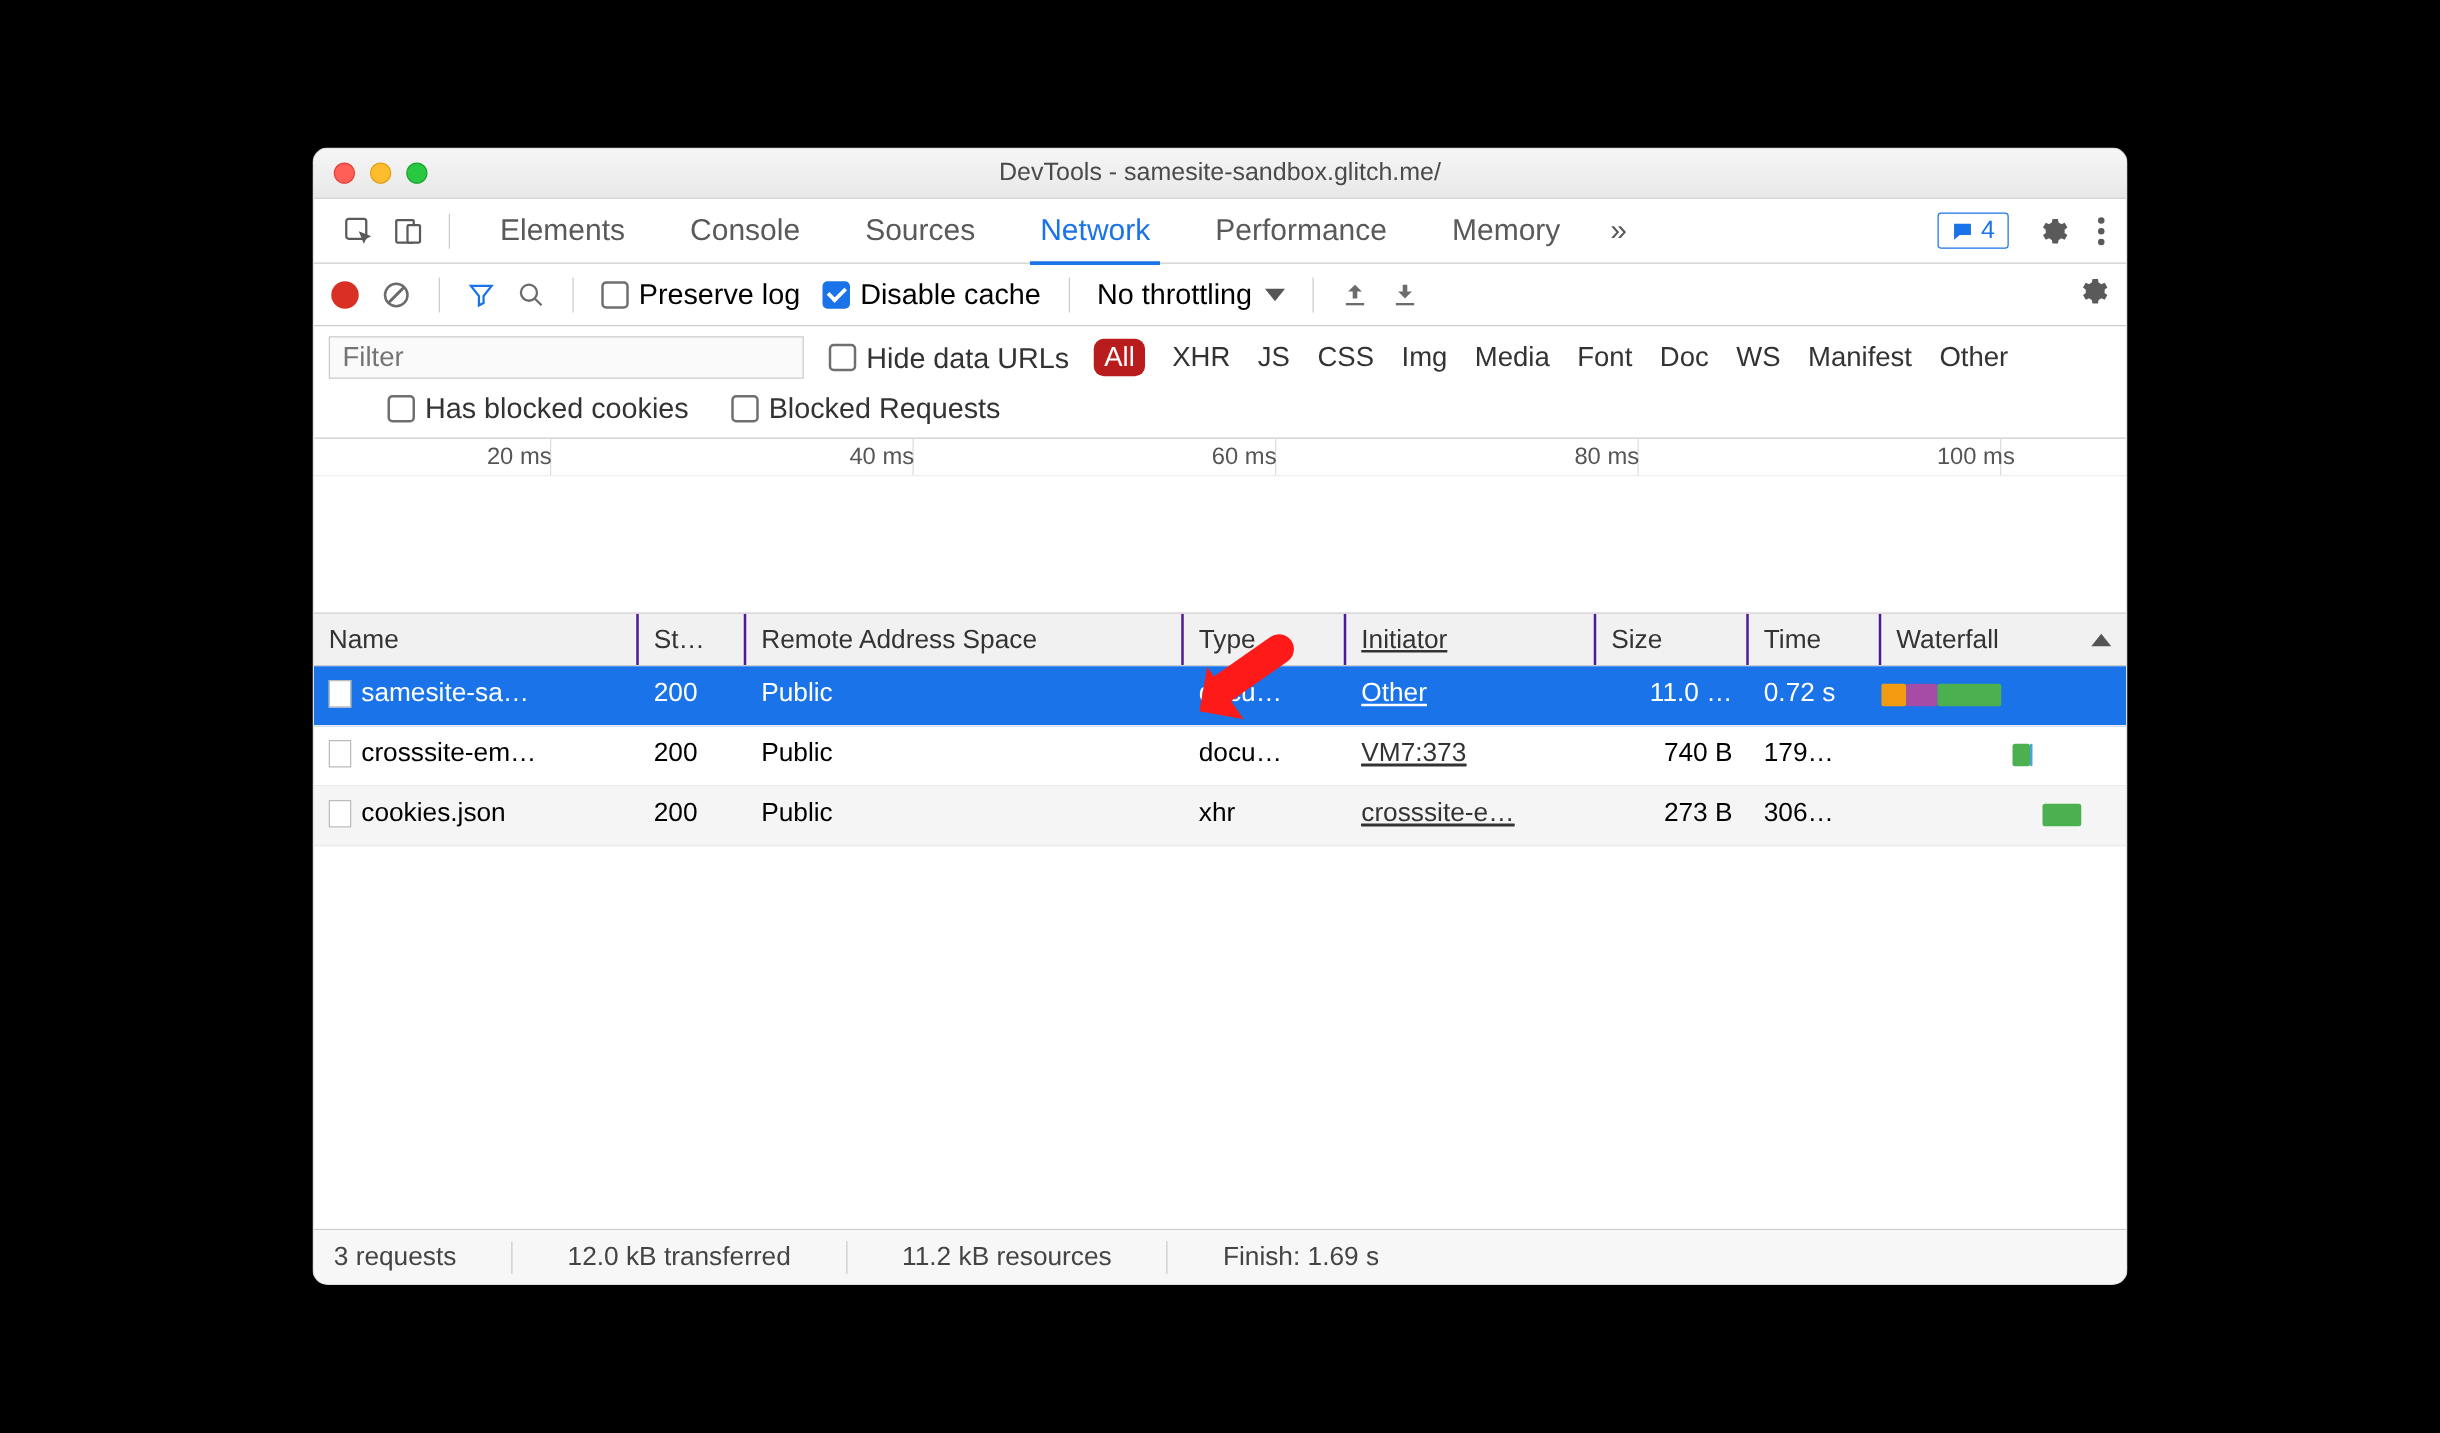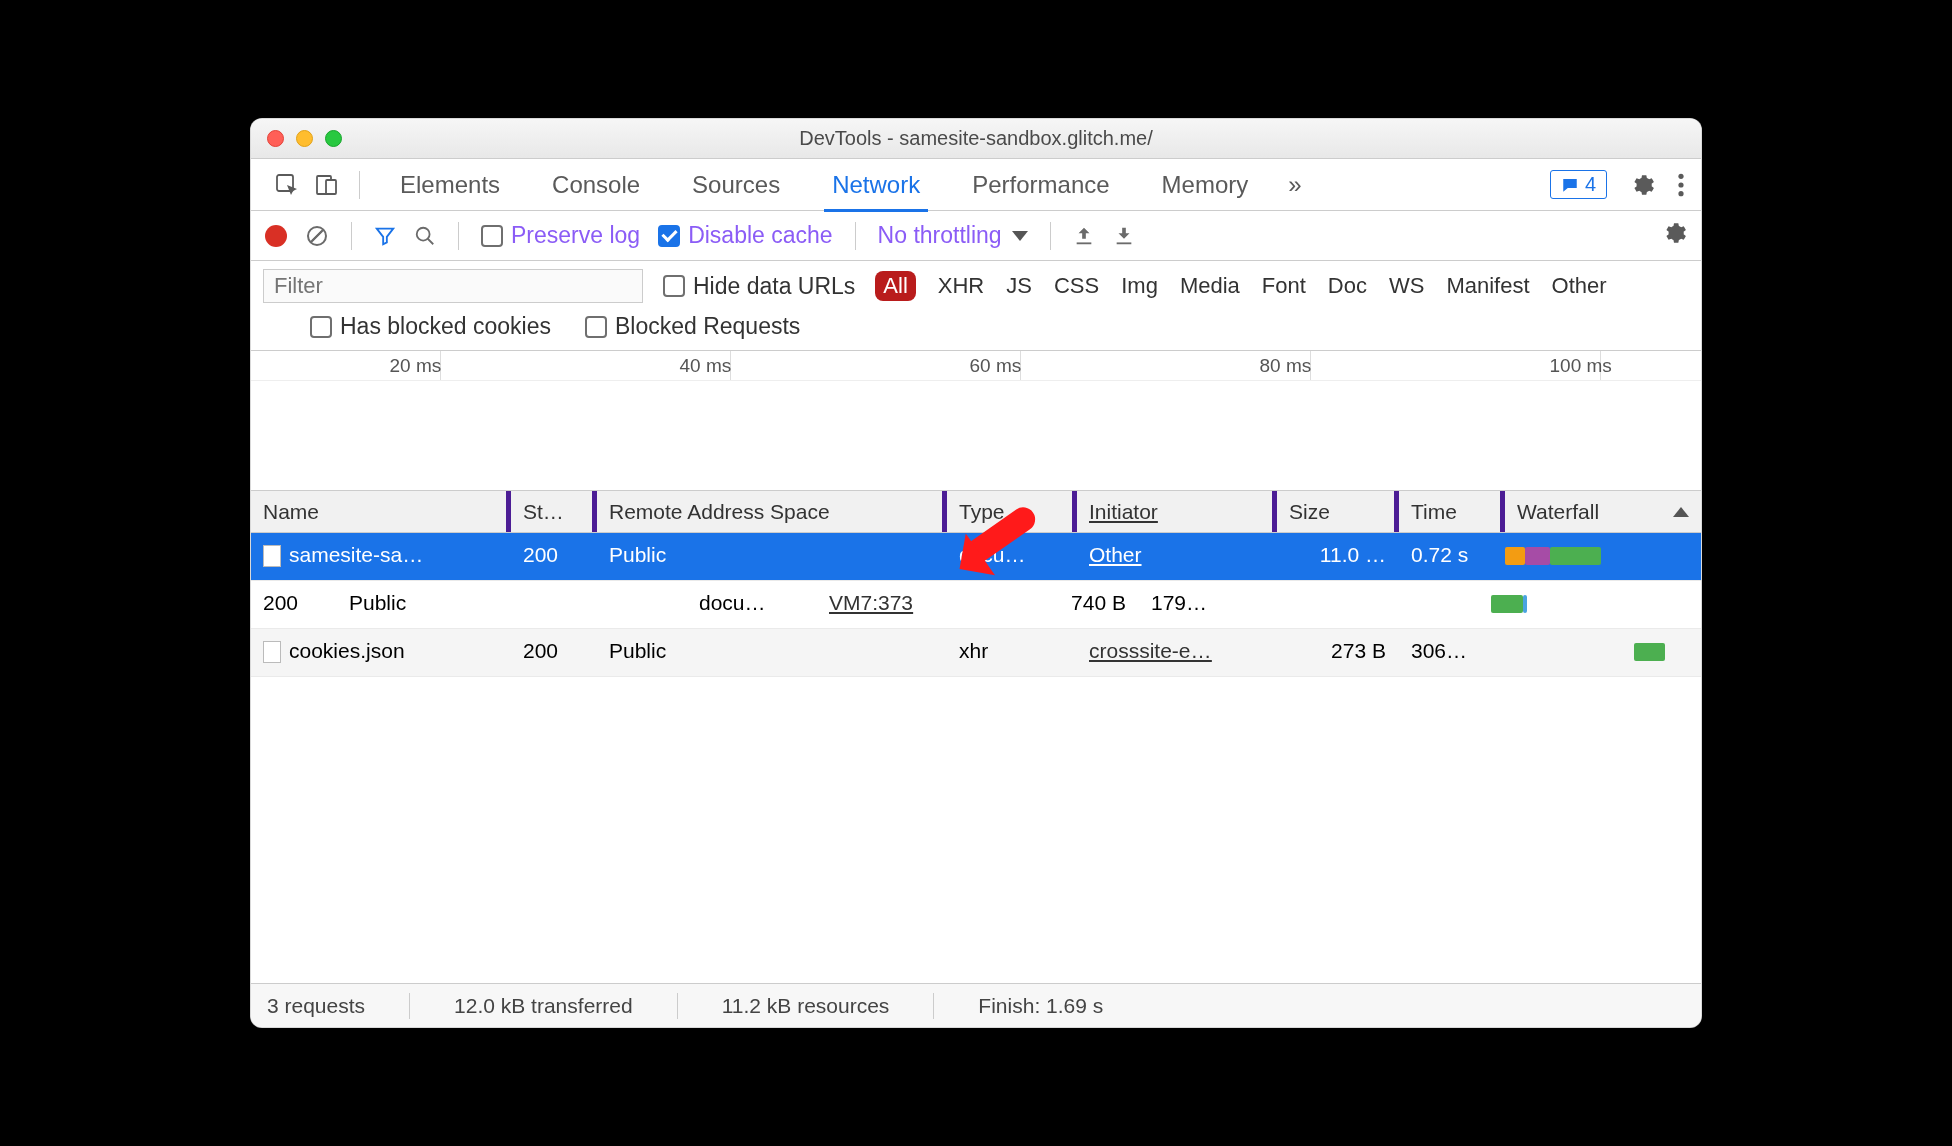--- a/index.html
+++ b/index.html
@@ -85,21 +85,21 @@
     color:#1a73e8; font-size:20px; padding:2px 10px;
     display:flex; align-items:center; gap:6px;
   }
   .gear, .kebab, .chev { display:inline-flex; }
   
   .net-toolbar {
     height:50px;
     border-bottom:1px solid #ccc;
     display:flex; align-items:center;
     padding:0 14px; gap:18px;
-    color:#8b5cf6;
+    color:#000000;
   }
   .record-dot { width:22px; height:22px; background:#d93025; border-radius:50%; }
   .vsep { width:1px; height:28px; background:#ccc; margin:0 4px;}
   .cbwrap{ display:flex; align-items:center; gap:8px; font-size:23px;}
   .cb {
     width:22px;height:22px;border:2px solid #6f6f6f;border-radius:4px;
     display:inline-flex;align-items:center;justify-content:center;background:#fff;
   }
   .cb.checked{ background:#1a73e8; border-color:#1a73e8; }
   .cb.checked::after{ content:""; width:6px;height:11px; border:solid #fff; border-width:0 3px 3px 0; transform:rotate(45deg); margin-bottom:3px;}
@@ -138,21 +138,21 @@
   .overview .ticklabel{
     position:absolute; top:4px; font-size:19px; color:#555;
   }
   
   .tablewrap { flex:1; display:flex; flex-direction:column; overflow:hidden; position:relative;}
   .thead {
     display:flex; height:42px; border-bottom:1px solid #ccc;
     background:#f1f1f1;
   }
   .th {
-    border-right:5px solid #4c1d95; padding:8px 12px; font-size:21px; color:#333;
+    border-right:2px solid #4c1d95; padding:8px 12px; font-size:21px; color:#333;
     display:flex; align-items:center; overflow:hidden; white-space:nowrap; text-overflow:ellipsis;
     cursor:pointer; position:relative;
   }
   .th:last-child{border-right:none;}
   .th.sort .sort-ind { margin-left:auto; border-left:8px solid transparent;border-right:8px solid transparent;border-bottom:10px solid #555;}
   .col-name{width:260px;}
   .col-status{width:86px;}
   .col-ras{width:350px;}
   .col-type{width:130px;}
   .col-init{width:200px;text-decoration:underline;}
@@ -386,20 +386,21 @@
             <div class="td col-init initiator">Other</div>
             <div class="td col-size size">11.0 …</div>
             <div class="td col-time time">0.72 s</div>
             <div class="td col-wf wfcell">
               <div class="bar" style="left: 0%; width: 10%; background: rgb(243, 156, 18);"></div>
               <div class="bar" style="left: 10%; width: 13%; background: rgb(166, 76, 166);"></div>
               <div class="bar" style="left: 23%; width: 26%; background: rgb(76, 175, 80);"></div>
             </div>
           </div>
           <div class="tr">
+            <div class="td col-name"><span class="pageicon"></span>crosssite-em…</div>
             <div class="td col-status">200</div>
             <div class="td col-ras">Public</div>
             <div class="td col-type">docu…</div>
             <div class="td col-init initiator"><a>VM7:373</a></div>
             <div class="td col-size size">740 B</div>
             <div class="td col-time time">179…</div>
             <div class="td col-wf wfcell">
               <div class="bar" style="left: 54%; width: 7%; background: rgb(76, 175, 80);"></div>
               <div class="bar" style="left: 61%; width: 1%; background: rgb(74, 163, 223);"></div>
             </div>

